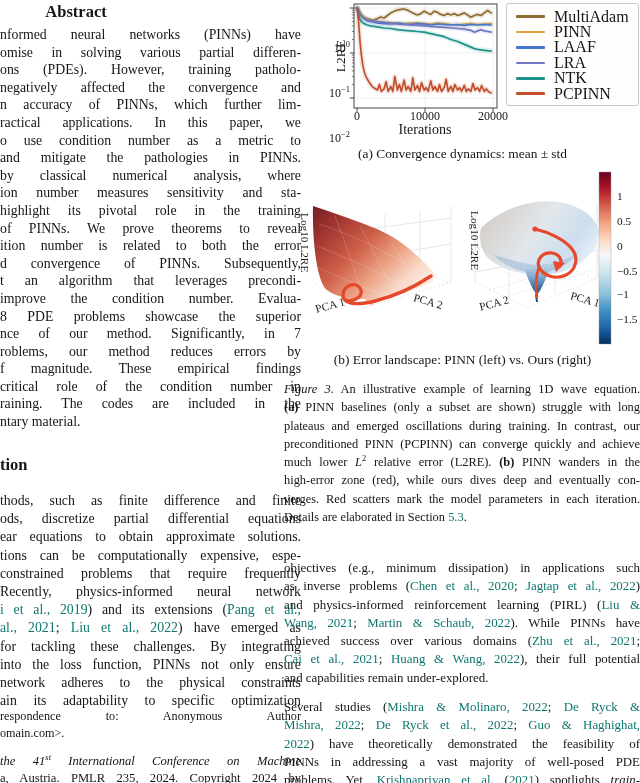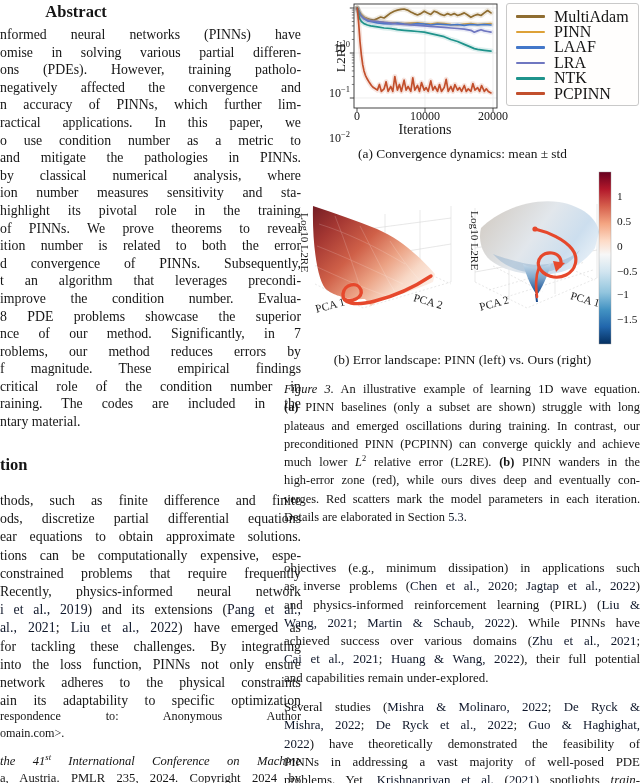--- a/index.html
+++ b/index.html
@@ -3,21 +3,21 @@
 <meta charset="utf-8">
 <style>
   html,body{margin:0;padding:0;}
   body{width:640px;height:783px;background:#ffffff;font-family:"Liberation Serif","DejaVu Serif",serif;color:#151515;position:relative;overflow:hidden;}
   #page{position:absolute;left:0;top:0;width:640px;height:783px;}
   .abs{position:absolute;}
   .tline{text-align:justify;text-align-last:justify;white-space:normal;overflow:hidden;}
   .tline.nj{text-align:left;text-align-last:left;}
   .sb{font-weight:bold;}
   .si{font-style:italic;}
-  .sl{color:#0f172a;}
+  .sl{color:#0f766e;}
   .sp{vertical-align:super;font-size:0.68em;line-height:0;}
   .abstract-title{left:0;top:2px;width:152px;text-align:center;font-weight:bold;font-size:16.5px;}
   .abstract-text{left:0;top:26px;width:301px;font-size:13.8px;line-height:17.6px;}
   .section-heading{left:0;top:455px;font-weight:bold;font-size:16.5px;}
   .intro-text{left:0;top:492px;width:301px;font-size:13.8px;line-height:18.2px;}
   .footnote-text{left:0;top:708px;width:301px;font-size:12.2px;line-height:16.8px;}
   .footer-text{left:0;top:753px;width:301px;font-size:12.6px;line-height:17.2px;}
   .fig-caption{left:284px;top:380px;width:356px;font-size:12.4px;line-height:18.3px;}
   .body-p1{left:284px;top:559px;width:356px;font-size:12.9px;line-height:18.3px;}
   .body-p2{left:284px;top:698px;width:356px;font-size:12.9px;line-height:18.3px;}

